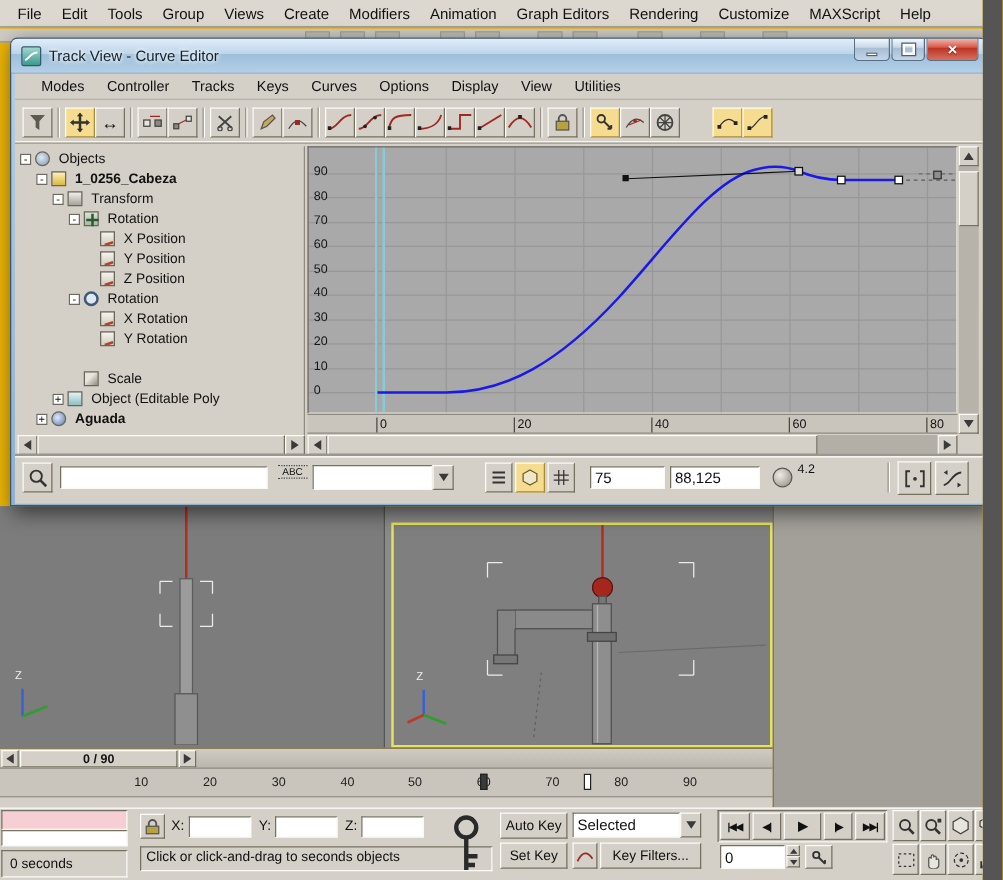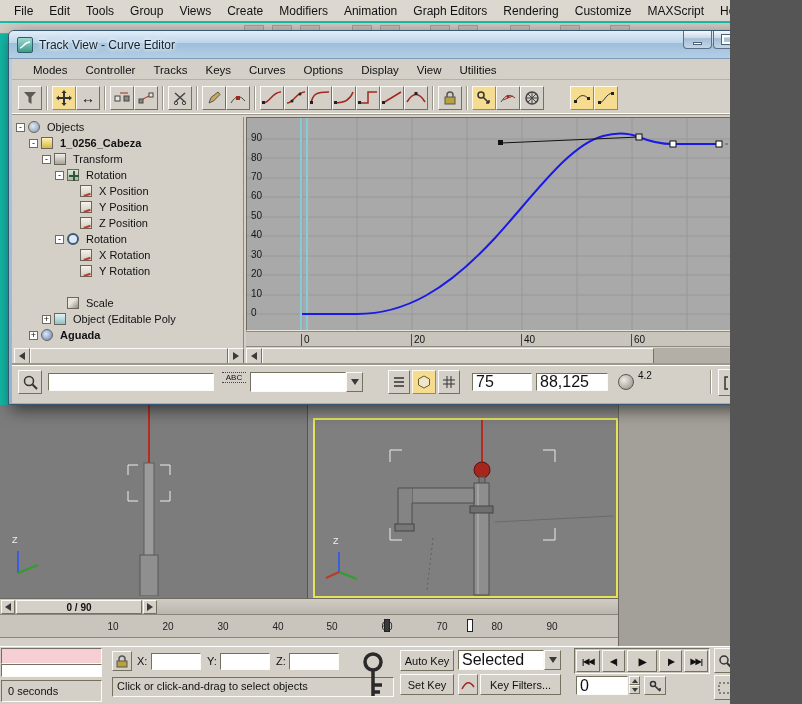--- a/index.html
+++ b/index.html
@@ -1,26 +1,26 @@
 <!DOCTYPE html>
 <html><head>
 <meta charset="utf-8">
 <style>
   :root{
     --face:#d4d0c8; --hl:#fbfaf7; --sh:#75715f; --dk:#4e4a41;
   }
   *{box-sizing:border-box}
   body{margin:0;background:#555}
-  #stage{position:relative;width:730px;height:704px;overflow:hidden;
-         font-family:"Liberation Sans",sans-serif;font-size:11px;color:#111;background:#14b8a6}
+  #stage{position:relative;width:786px;height:704px;overflow:hidden;
+         font-family:"Liberation Sans",sans-serif;font-size:11px;color:#111;background:#eab308}
   .abs{position:absolute}
   .raised{background:var(--face);border:1px solid;border-color:var(--hl) var(--sh) var(--sh) var(--hl)}
   .sunken{background:var(--face);border:1px solid;border-color:var(--sh) var(--hl) var(--hl) var(--sh)}
   .wfield{background:#fff;border:1px solid;border-color:var(--sh) var(--hl) var(--hl) var(--sh);
-          font-family:"Liberation Sans",sans-serif;font-size:16px;padding:1px 3px;color:#111}
+          font-family:"Liberation Sans",sans-serif;font-size:12px;padding:1px 3px;color:#111}
   input.wfield{outline:none}
   .btn{display:flex;align-items:center;justify-content:center;cursor:default;user-select:none}
   .tb-btn{width:24px;height:24px;display:flex;align-items:center;justify-content:center;
           background:var(--face);border:1px solid;border-color:var(--hl) var(--sh) var(--sh) var(--hl)}
   .tb-btn.active{background:#f5dc90;border-color:#fffbe8 #a98a33 #a98a33 #fffbe8}
   .vsep{width:2px;height:24px;border-left:1px solid #9a968c;border-right:1px solid #fff;margin:0 4px}
   
   .tu{width:0;height:0;border-left:4px solid transparent;border-right:4px solid transparent;border-bottom:6px solid #3a3a3a}
   .td{width:0;height:0;border-left:4px solid transparent;border-right:4px solid transparent;border-top:6px solid #3a3a3a}
   .tl{width:0;height:0;border-top:4px solid transparent;border-bottom:4px solid transparent;border-right:6px solid #3a3a3a}
@@ -238,21 +238,21 @@
     </div>
 
     <span class="abs lab" style="left:137px;top:8px">X:</span>
     <input class="abs wfield" style="left: 151px; top: 6px; width: 50px; height: 17px;">
     <span class="abs lab" style="left:207px;top:8px">Y:</span>
     <input class="abs wfield" style="left: 220px; top: 6px; width: 50px; height: 17px;">
     <span class="abs lab" style="left:276px;top:8px">Z:</span>
     <input class="abs wfield" style="left: 289px; top: 6px; width: 50px; height: 17px;">
 
     <div class="abs sunken" style="left:112px;top:30px;width:282px;height:20px">
-      <div id="prompt" style="padding-left:4px">Click or click-and-drag to select objects</div>
+      <div id="prompt" style="padding-left:4px">Click or click-and-drag to seconds objects</div>
     </div>
 
     <svg class="abs" style="left:352px;top:2px" width="42" height="52">
       <circle cx="21" cy="13" r="8" fill="none" stroke="#2a2a2a" stroke-width="3.5"></circle>
       <path d="M21 21v26M21 36h9M21 43h7" stroke="#2a2a2a" stroke-width="3.5" fill="none"></path>
     </svg>
 
     <div class="abs btn raised" style="left:400px;top:3px;width:54px;height:21px">Auto Key</div>
     <div class="abs btn raised" style="left:400px;top:27px;width:54px;height:21px">Set Key</div>
 

